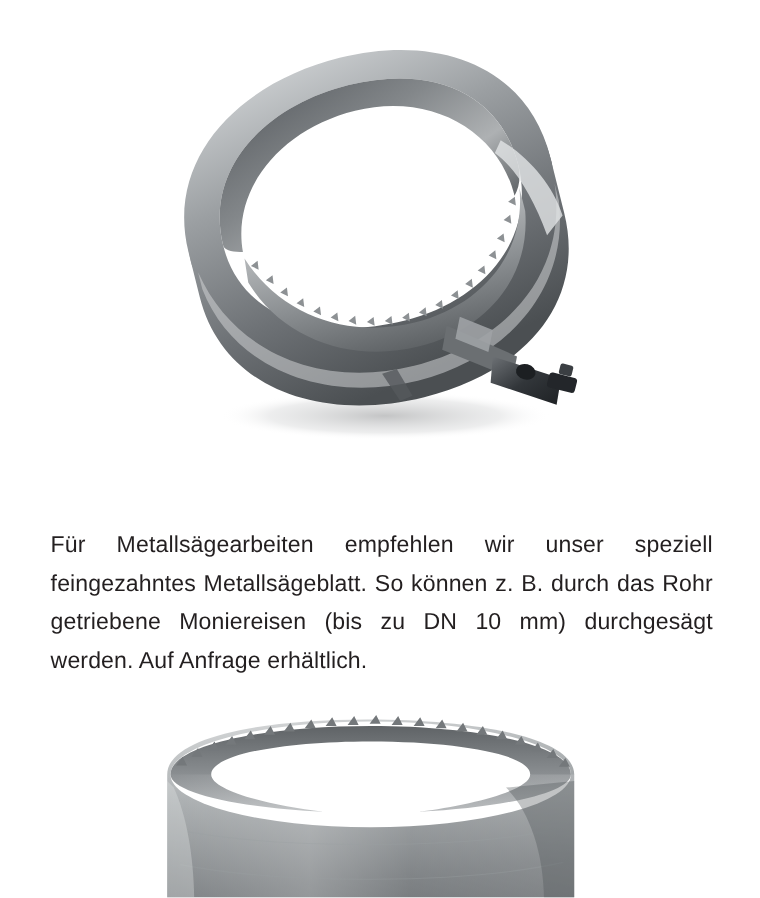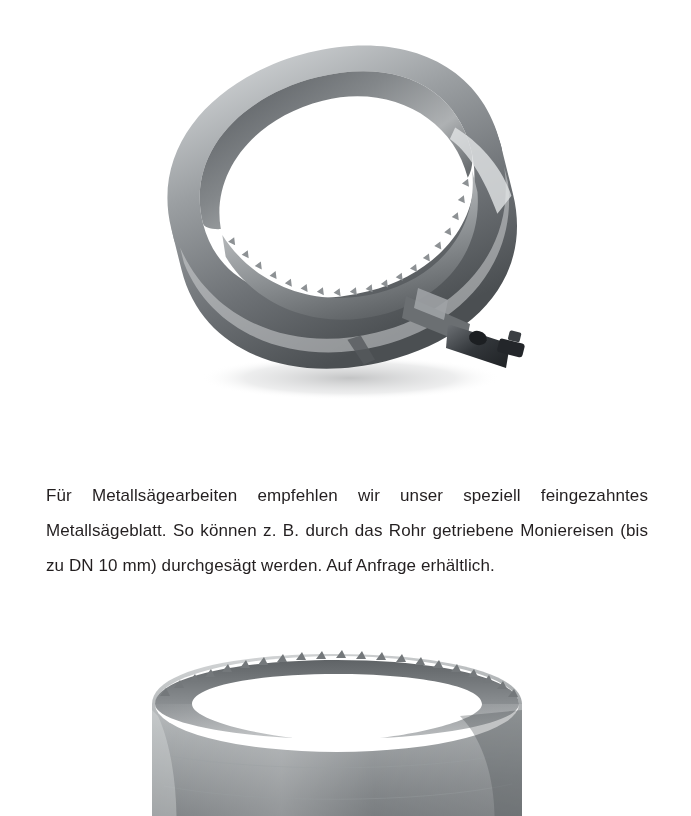--- a/index.html
+++ b/index.html
@@ -40,21 +40,21 @@
     width: 440px;
     height: 370px;
   }
 
   
   .body-text {
     position: absolute;
     left: 46px;
     top: 478px;
     width: 602px;
-    font-size: 17px;
+    font-size: 21px;
     line-height: 35px;
     text-align: justify;
     text-justify: inter-word;
     color: #231f20;
     letter-spacing: 0.1px;
   }
   .body-text p {
     margin: 0;
   }
 

